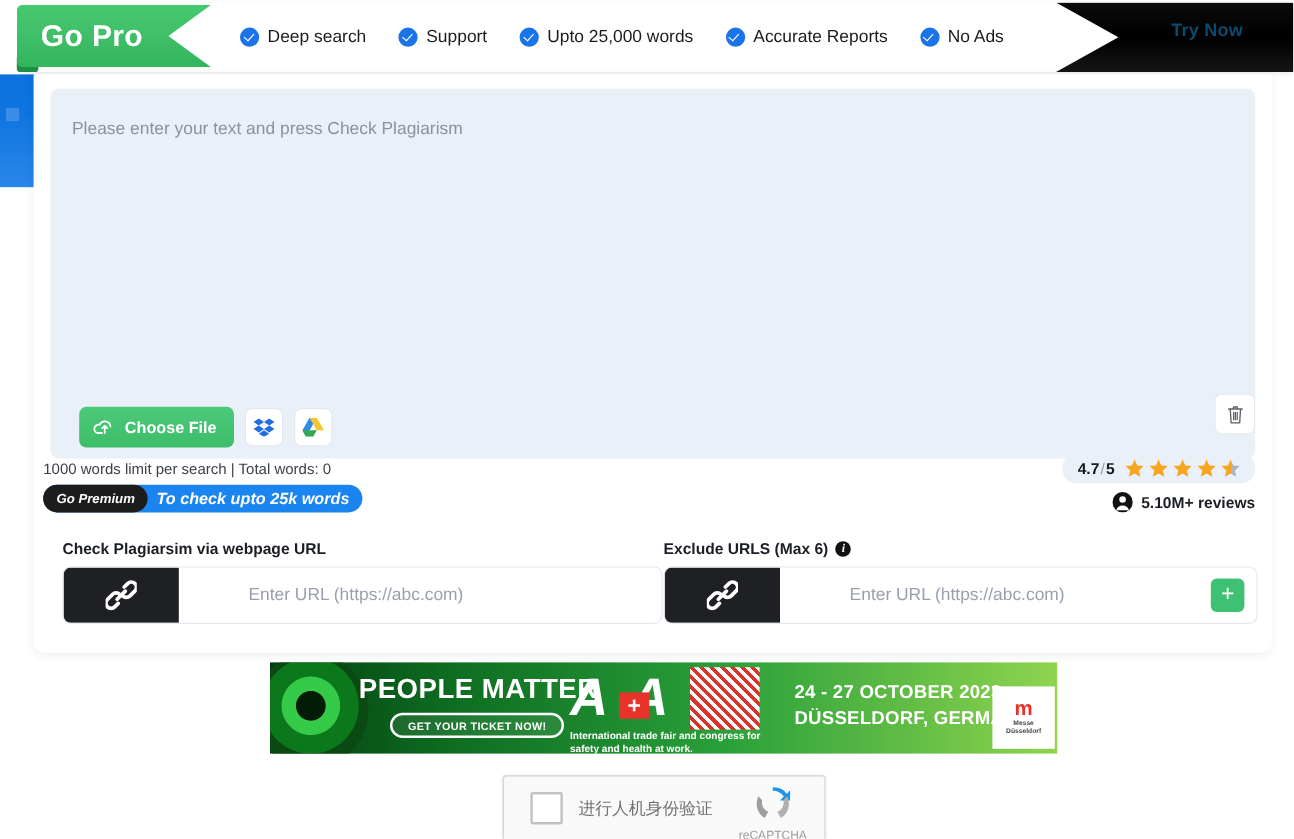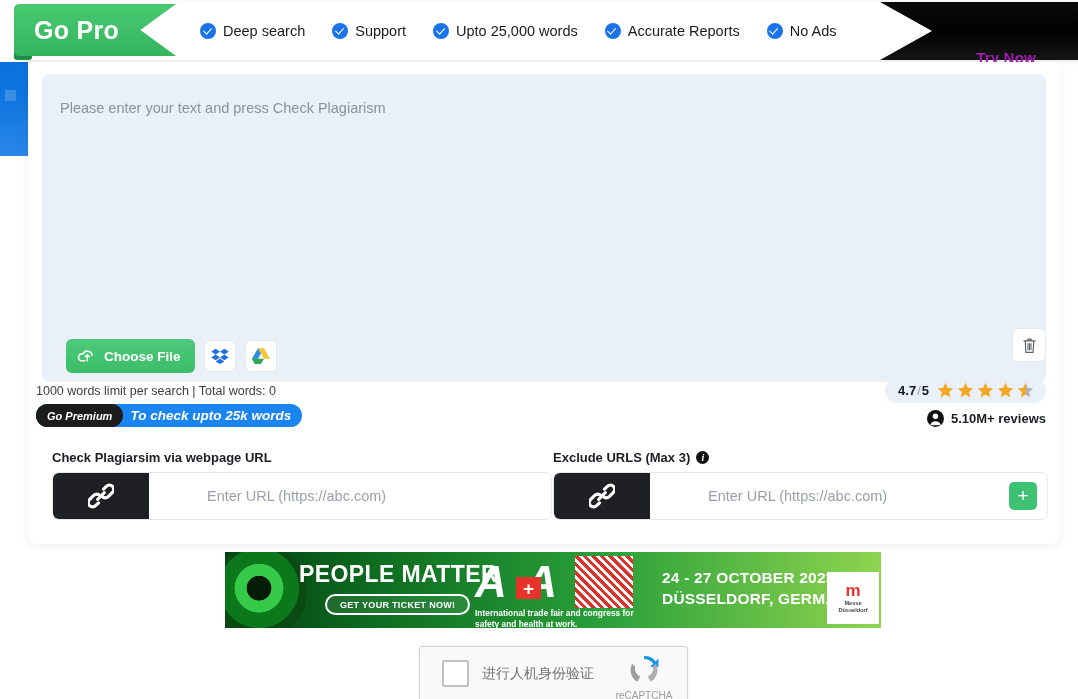--- a/index.html
+++ b/index.html
@@ -36,21 +36,21 @@
   }
   .promo-black {
     position: absolute; right: 0; top: 2px; width: 198px; height: 58px;
     background: linear-gradient(180deg, #0b0b0b 0%, #000000 50%, #151515 100%);
     clip-path: polygon(0 0, 100% 0, 100% 100%, 0 100%, 52px 50%);
   }
   .promo-black-label {
     position: absolute; right: 0; top: 2px; width: 198px; height: 46px;
     display: flex; align-items: center; justify-content: center;
     padding-left: 54px;
-    color: #a21caf; font-size: 15px; font-weight: bold; letter-spacing: .2px; margin-top: 32px;
+    color: #0c4a6e; font-size: 15px; font-weight: bold; letter-spacing: .2px;
   }
   .gopro-ribbon {
     position: absolute; left: 14px; top: 4px; width: 162px; height: 52px;
     background: linear-gradient(180deg, #47c96f 0%, #3fbf68 50%, #33b55c 100%);
     clip-path: polygon(0 0, 100% 0, 78% 50%, 100% 100%, 0 100%);
     border-radius: 5px 0 0 5px;
     display: flex; align-items: center;
   }
   .gopro-ribbon span {
     color: #ffffff; font-size: 25px; font-weight: bold;
@@ -389,21 +389,21 @@
               <path d="M9.6 16.4 16.4 9.6"></path>
             </g>
           </svg>
         </div>
         <input class="url-input" value="" placeholder="Enter URL (https://abc.com)" style="">
       </div>
     </div>
 
     <div class="url-sec right">
       <div class="url-label">
-        <span>Exclude URLS (Max 3)</span>
+        <span>Exclude URLS (Max 6)</span>
         <span class="info-dot">i</span>
       </div>
       <div class="url-box">
         <div class="url-icon">
           <svg width="26" height="26" viewBox="0 0 26 26">
             <g fill="none" stroke="#fff" stroke-width="3.1" stroke-linecap="round">
               <path d="M15.5 6.2 18.4 3.3a4.3 4.3 0 0 1 6.1 6.1l-4.2 4.2a4.3 4.3 0 0 1-6.1 0"></path>
               <path d="M10.5 19.8 7.6 22.7a4.3 4.3 0 0 1-6.1-6.1l4.2-4.2a4.3 4.3 0 0 1 6.1 0"></path>
               <path d="M9.6 16.4 16.4 9.6"></path>
             </g>

